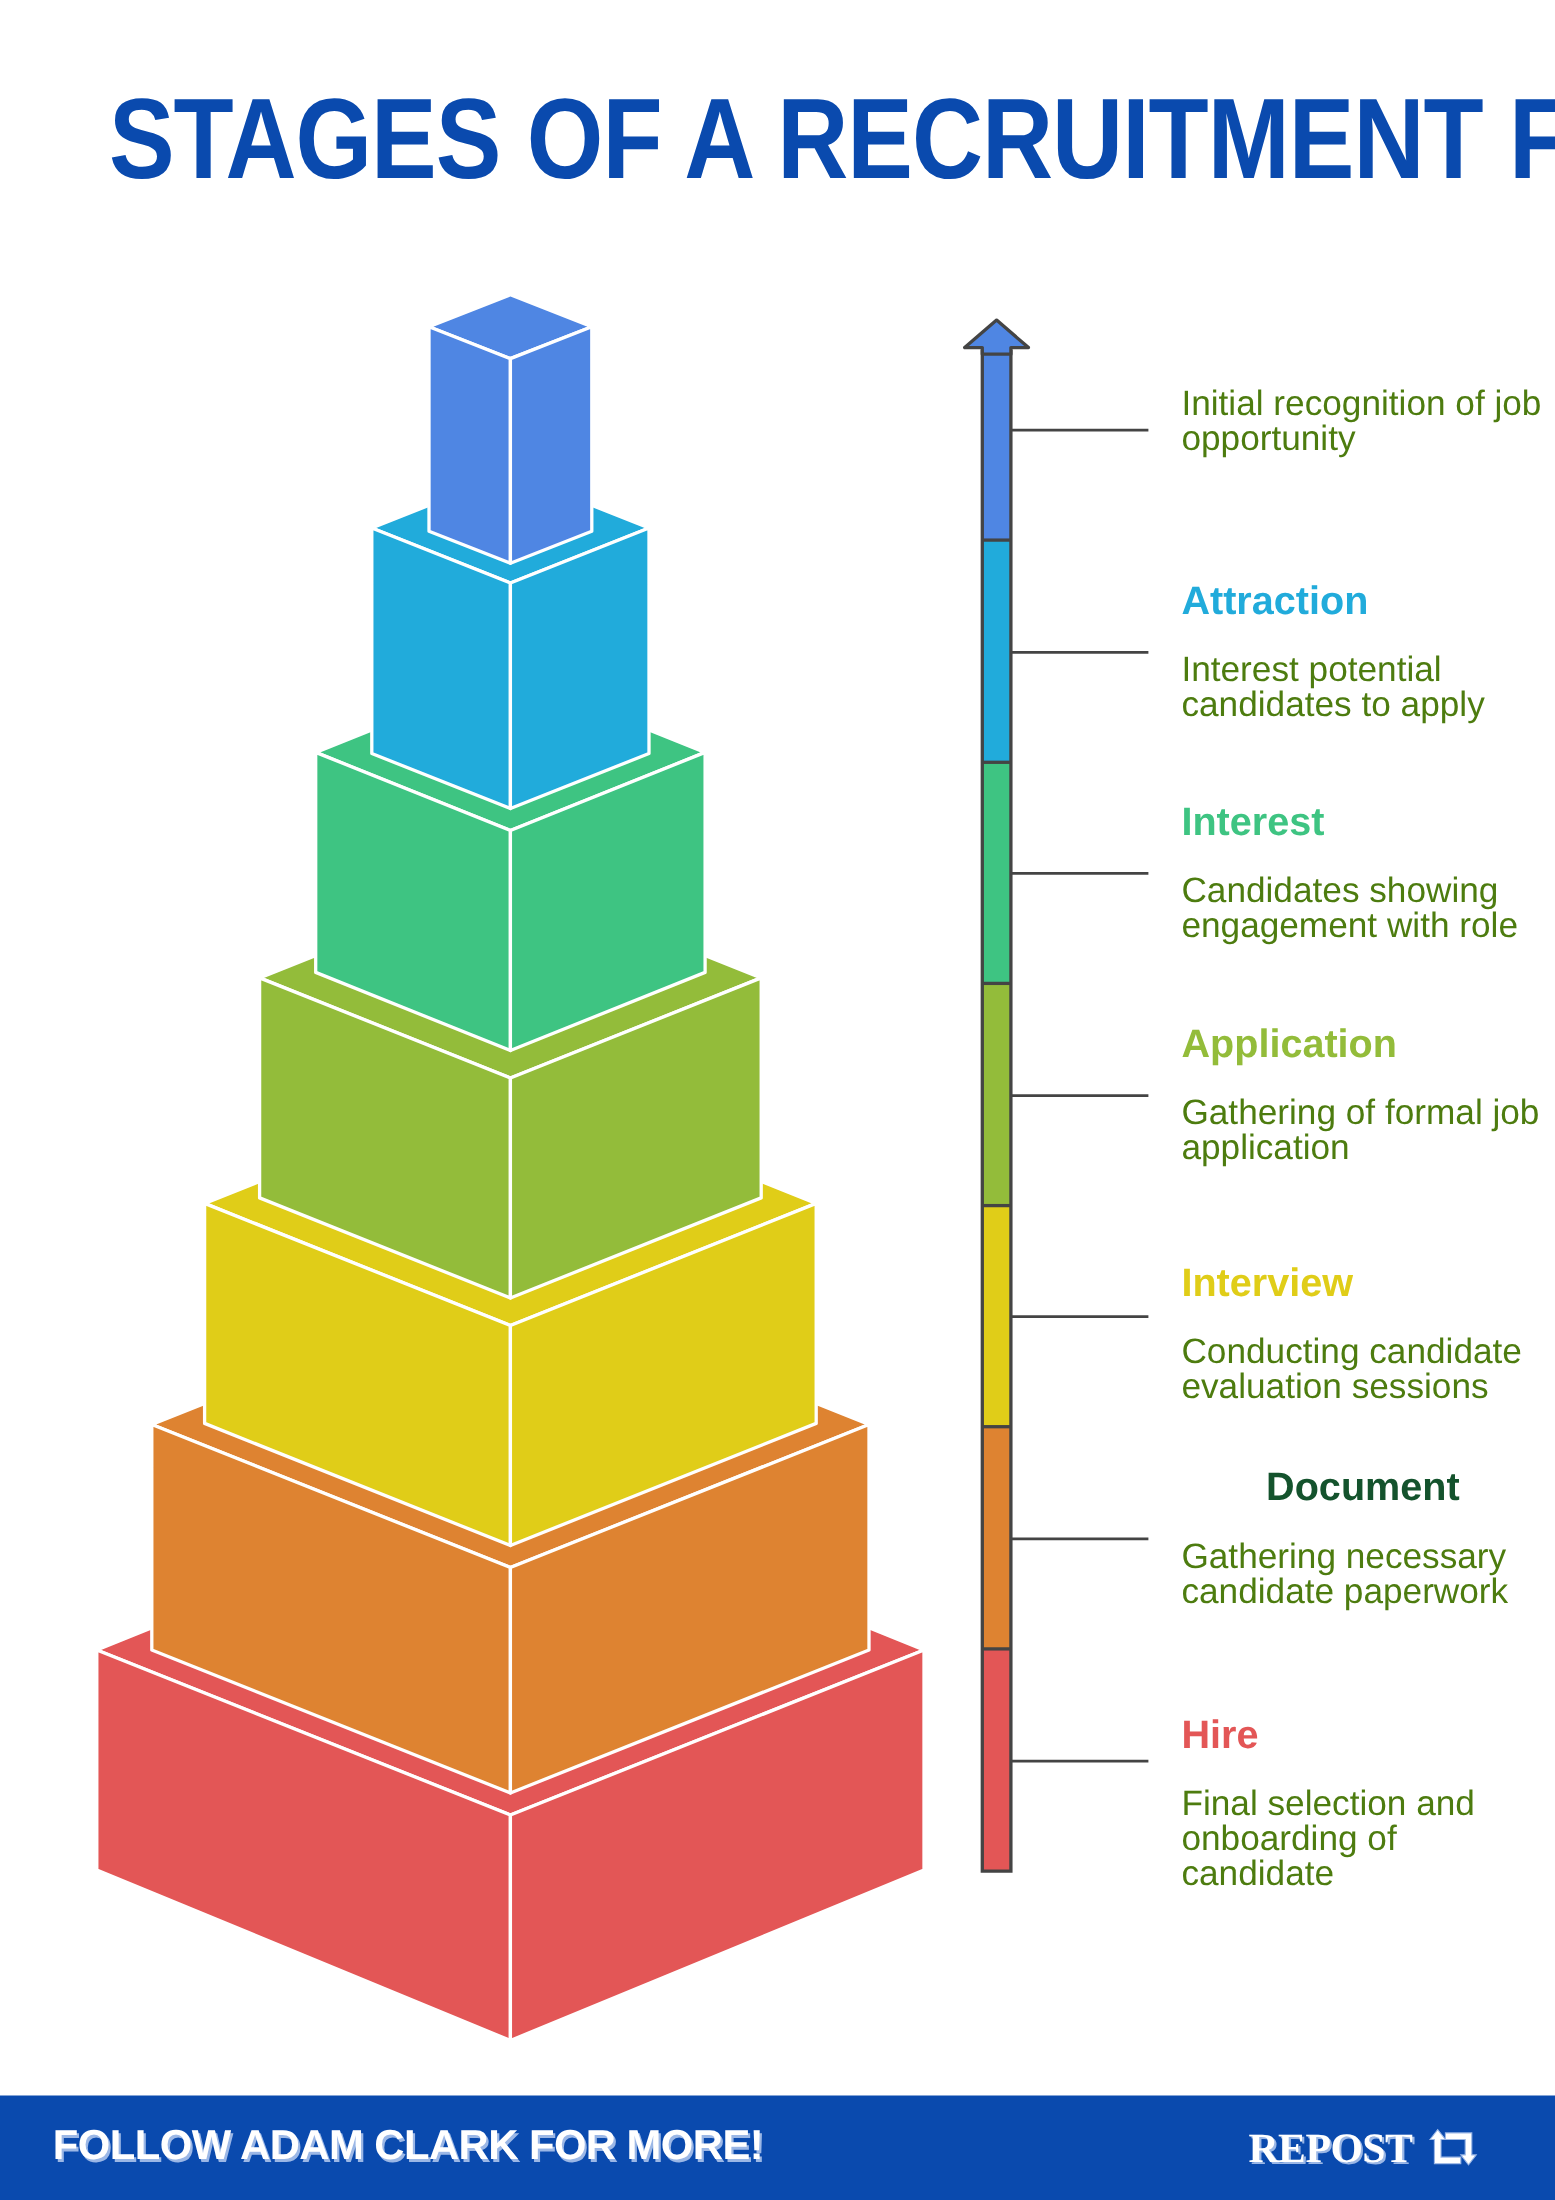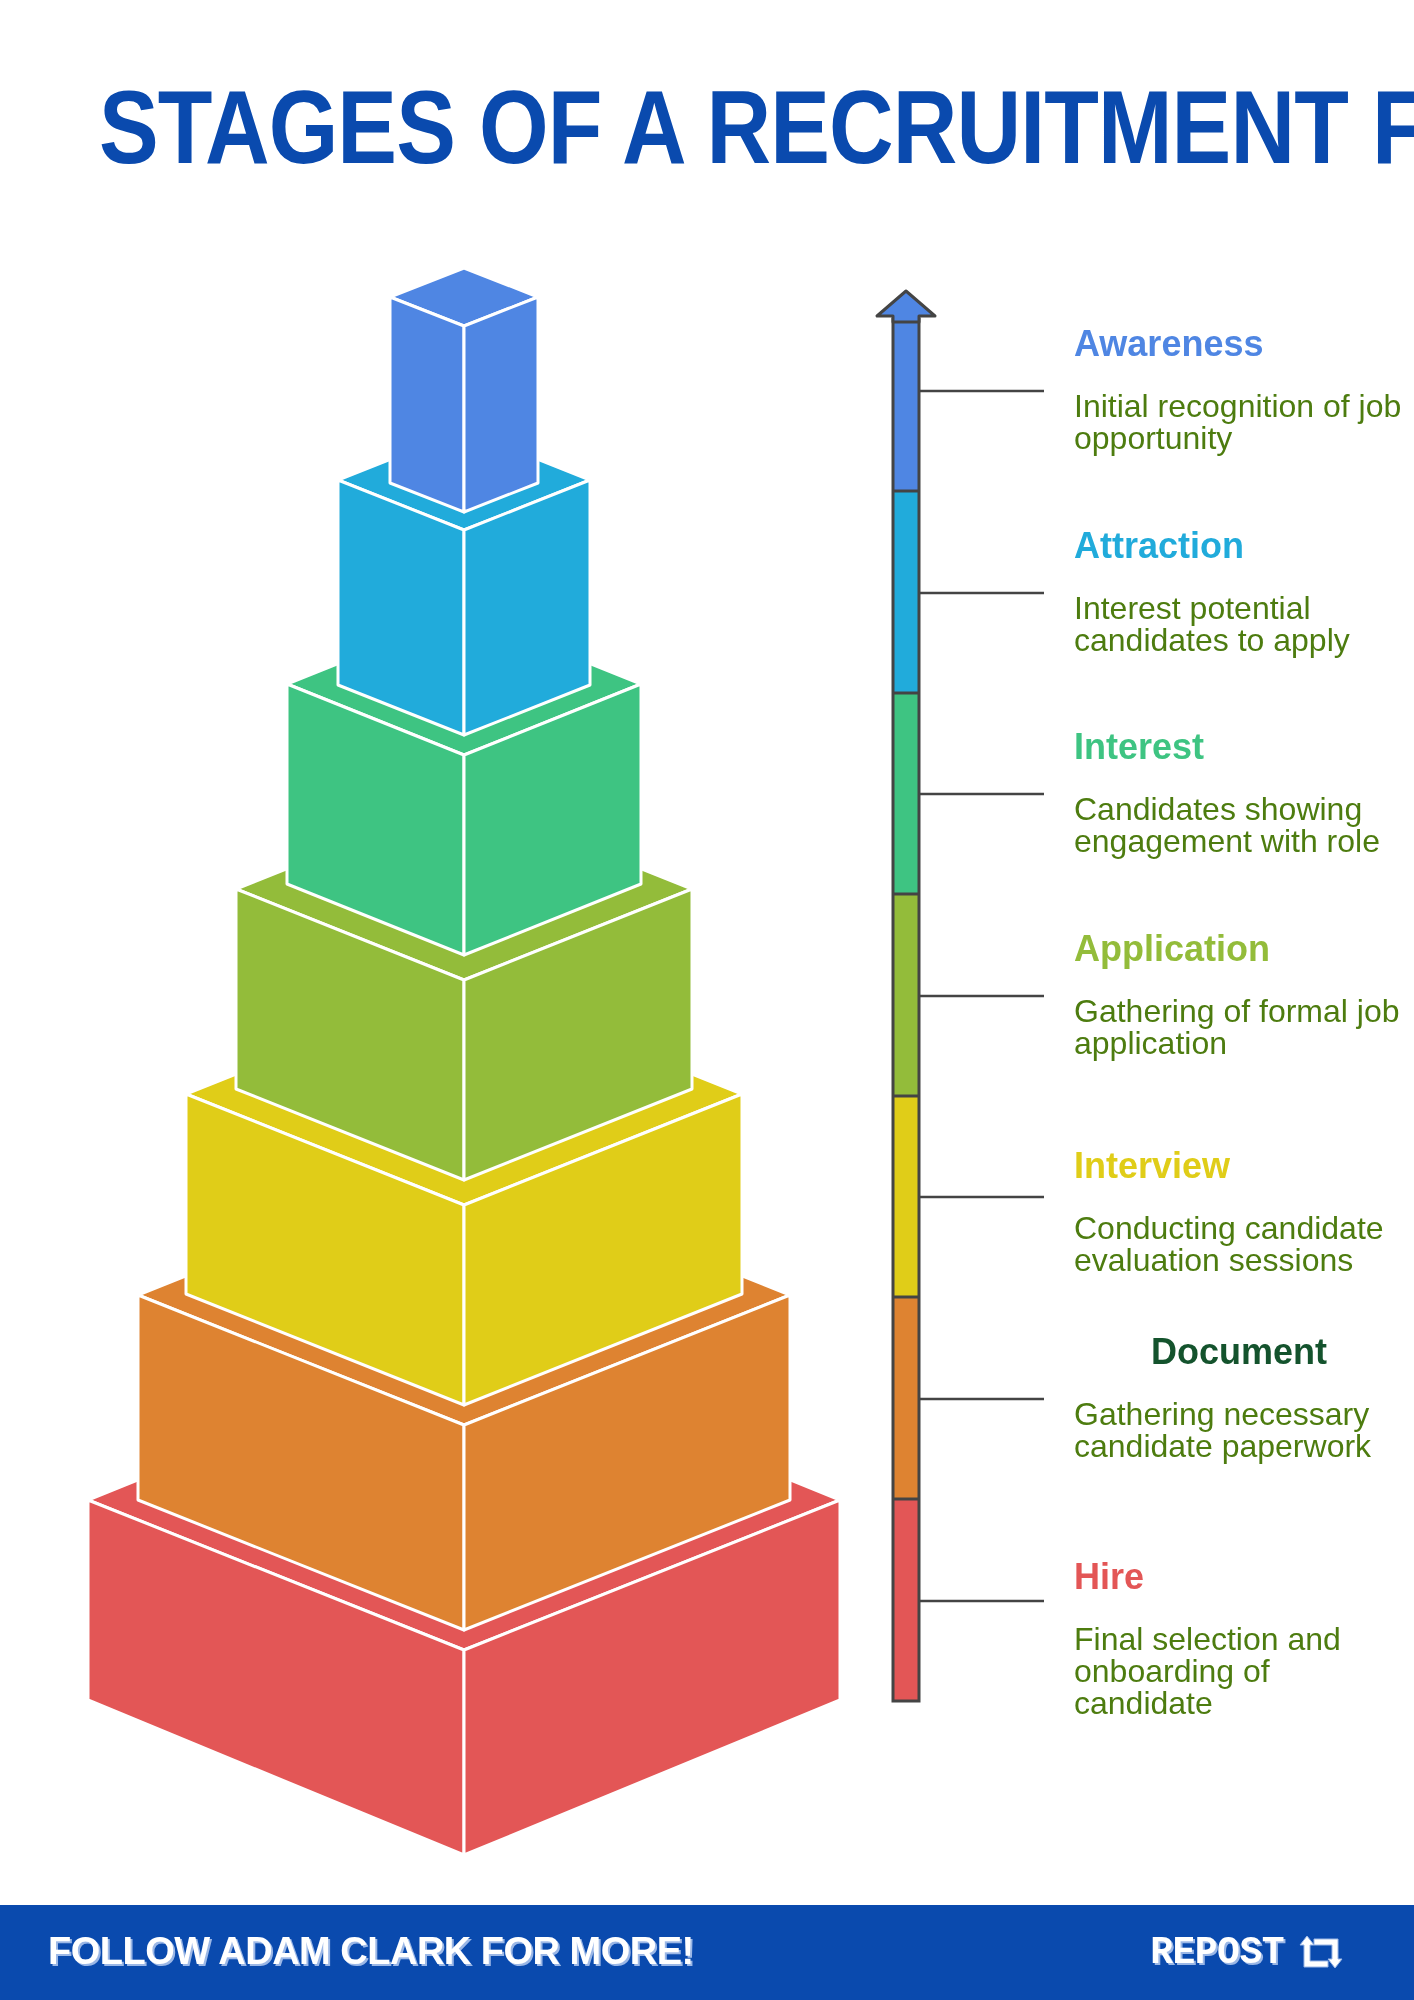--- a/index.html
+++ b/index.html
@@ -45,21 +45,21 @@
     font-size: 38px; line-height: 44px; color: #ffffff;
     text-shadow: 2px 2px 0 #9bb7e6;
     letter-spacing: -0.5px;
     white-space: nowrap;
   }
   .footer-right {
     position: absolute; right: 66px; top: 26px;
     display: flex; align-items: center; gap: 10px;
   }
   .repost-label {
-    font-family: Liberation Mono, monospace; font-weight: 700;
+    font-family: Liberation Serif, serif; font-weight: 700;
     font-size: 38px; line-height: 44px; color: #ffffff;
     text-shadow: 2px 2px 0 #9bb7e6;
     letter-spacing: -0.5px;
   }
 </style>
 </head>
 <body>
 
 <div class="title">STAGES OF A RECRUITMENT FUNNEL</div>
 
@@ -139,21 +139,20 @@
       <line x1="919" y1="794" x2="1044" y2="794"></line>
       <line x1="919" y1="996" x2="1044" y2="996"></line>
       <line x1="919" y1="1197" x2="1044" y2="1197"></line>
       <line x1="919" y1="1399" x2="1044" y2="1399"></line>
       <line x1="919" y1="1601" x2="1044" y2="1601"></line>
     </g>
   </g>
 </svg>
 
 <div class="stage" style="top:324px;">
-  <div class="stage-title" style="color:#4f86e3;">Awareness</div>
   <div class="stage-desc">
     <div>Initial recognition of job</div>
     <div>opportunity</div>
   </div>
 </div>
 
 <div class="stage" style="top:526px;">
   <div class="stage-title" style="color:#21abdb;">Attraction</div>
   <div class="stage-desc">
     <div>Interest potential</div>

